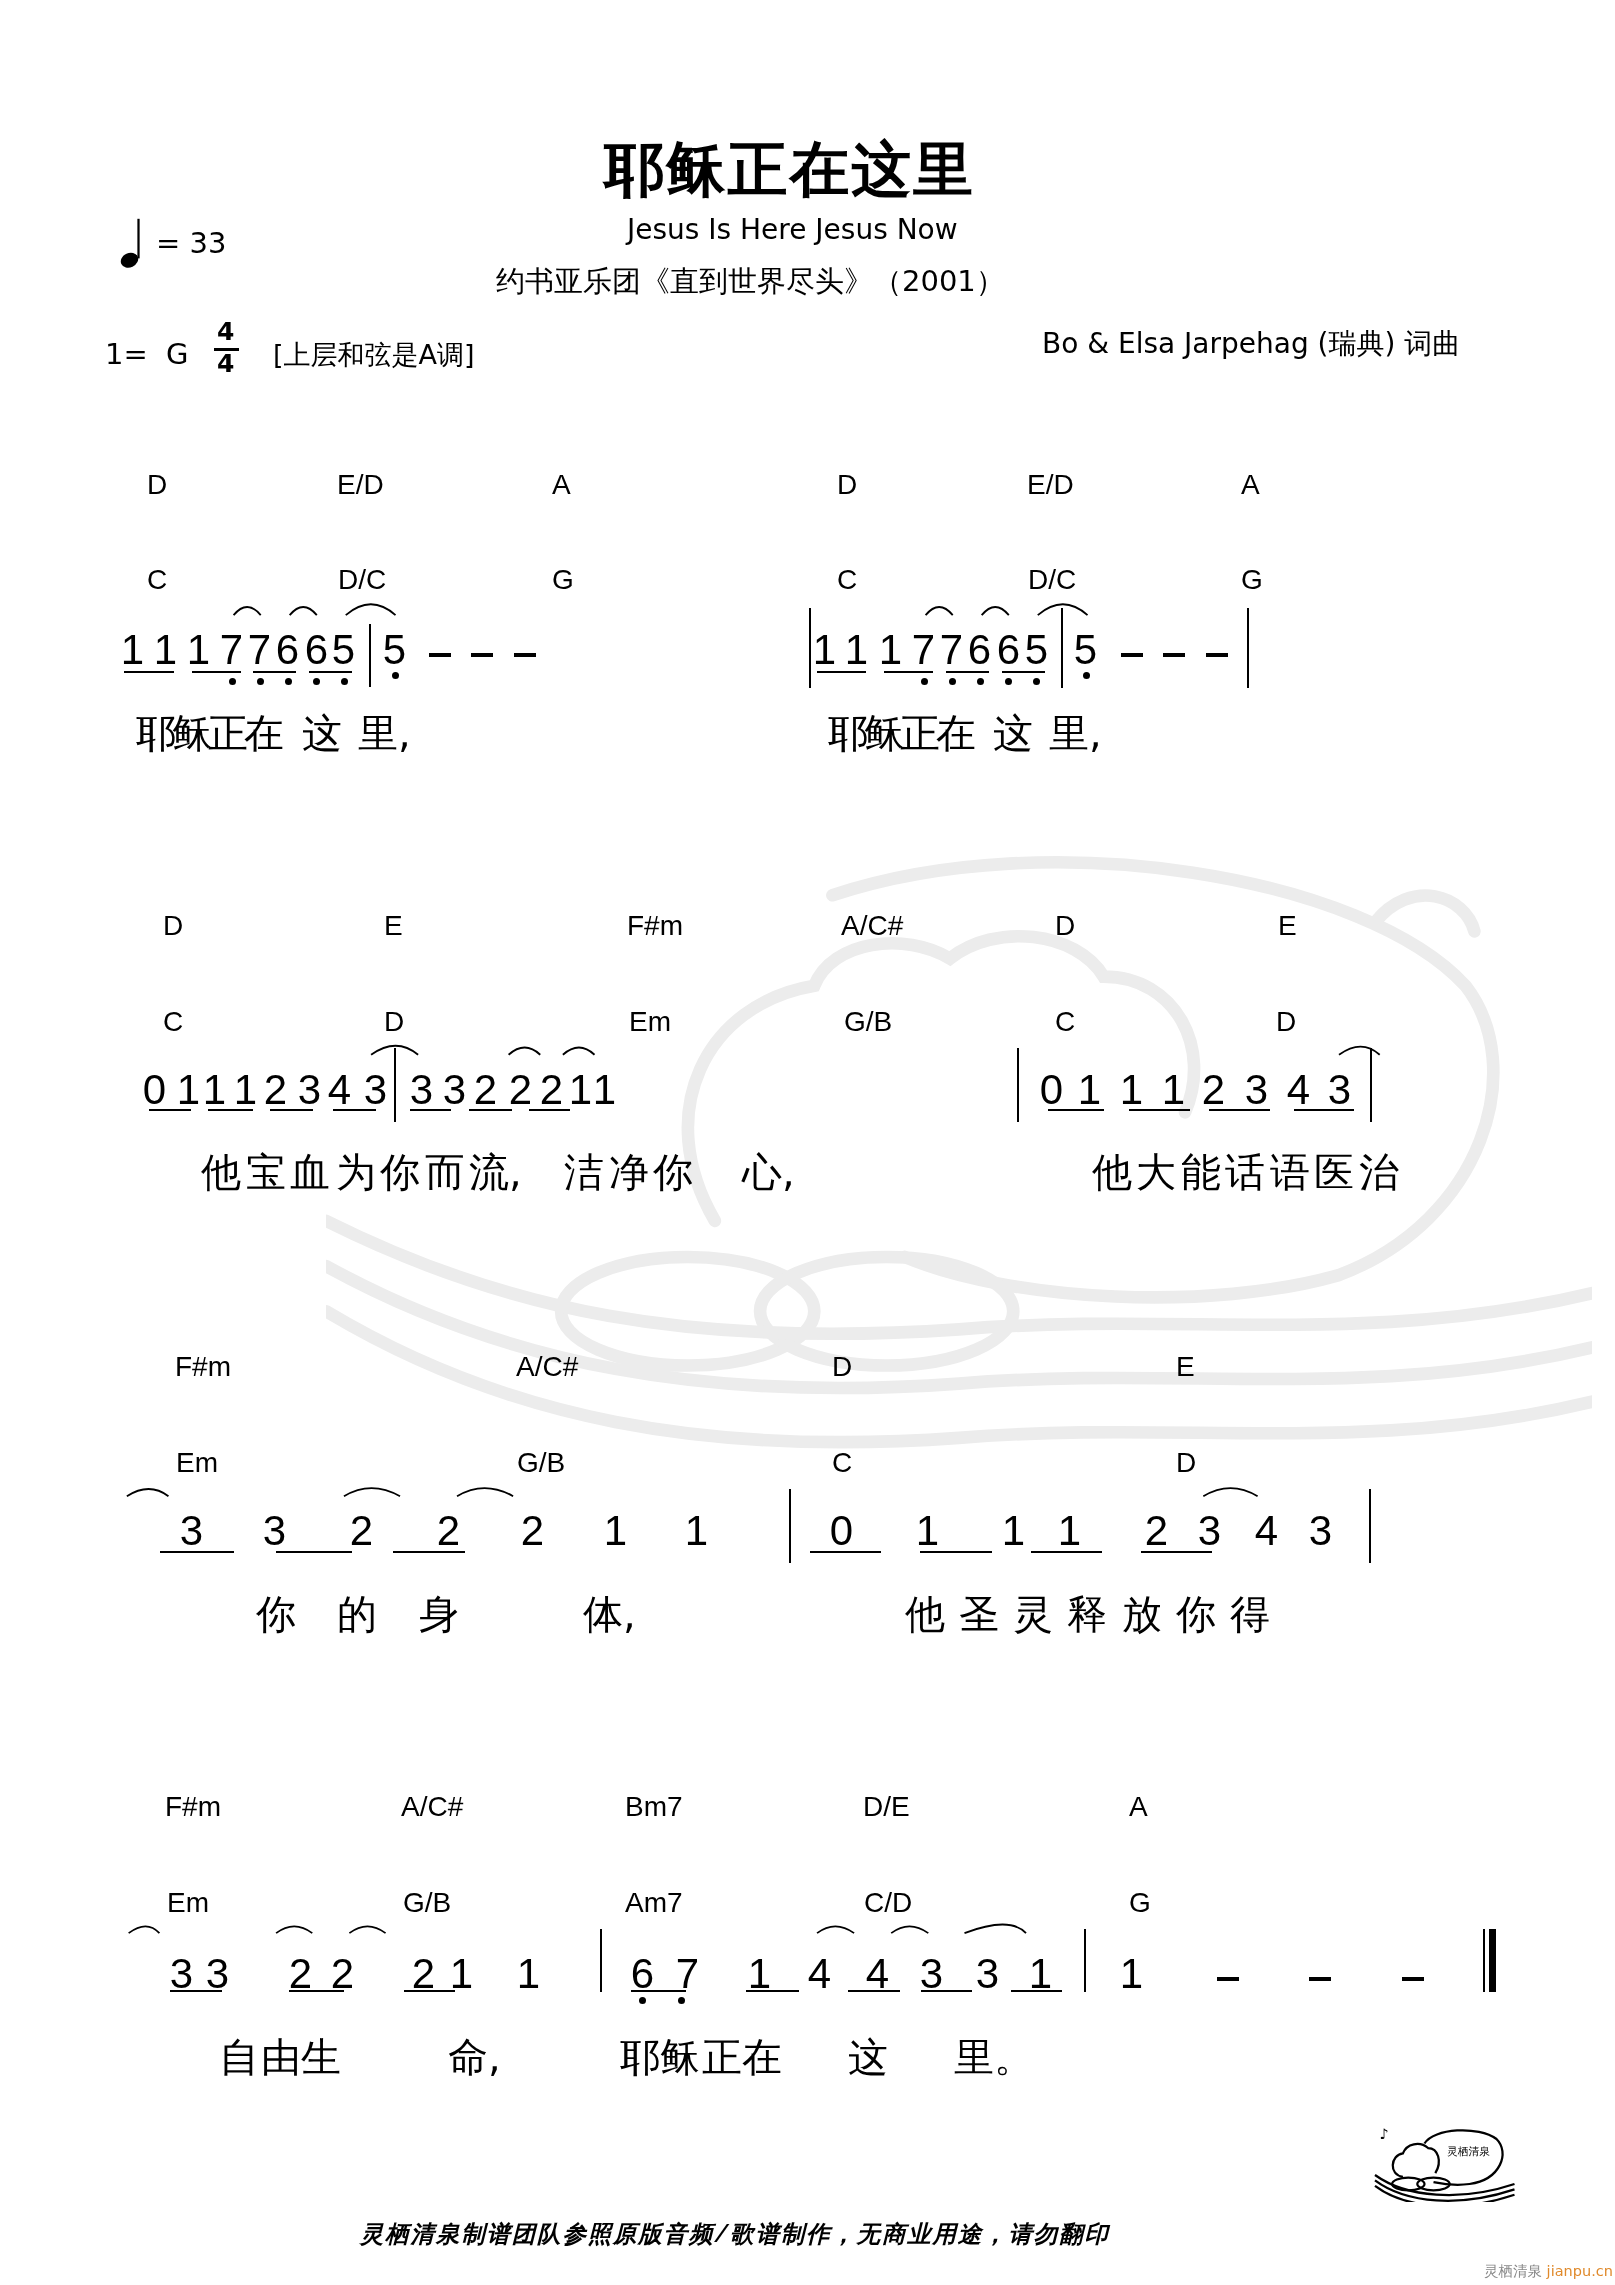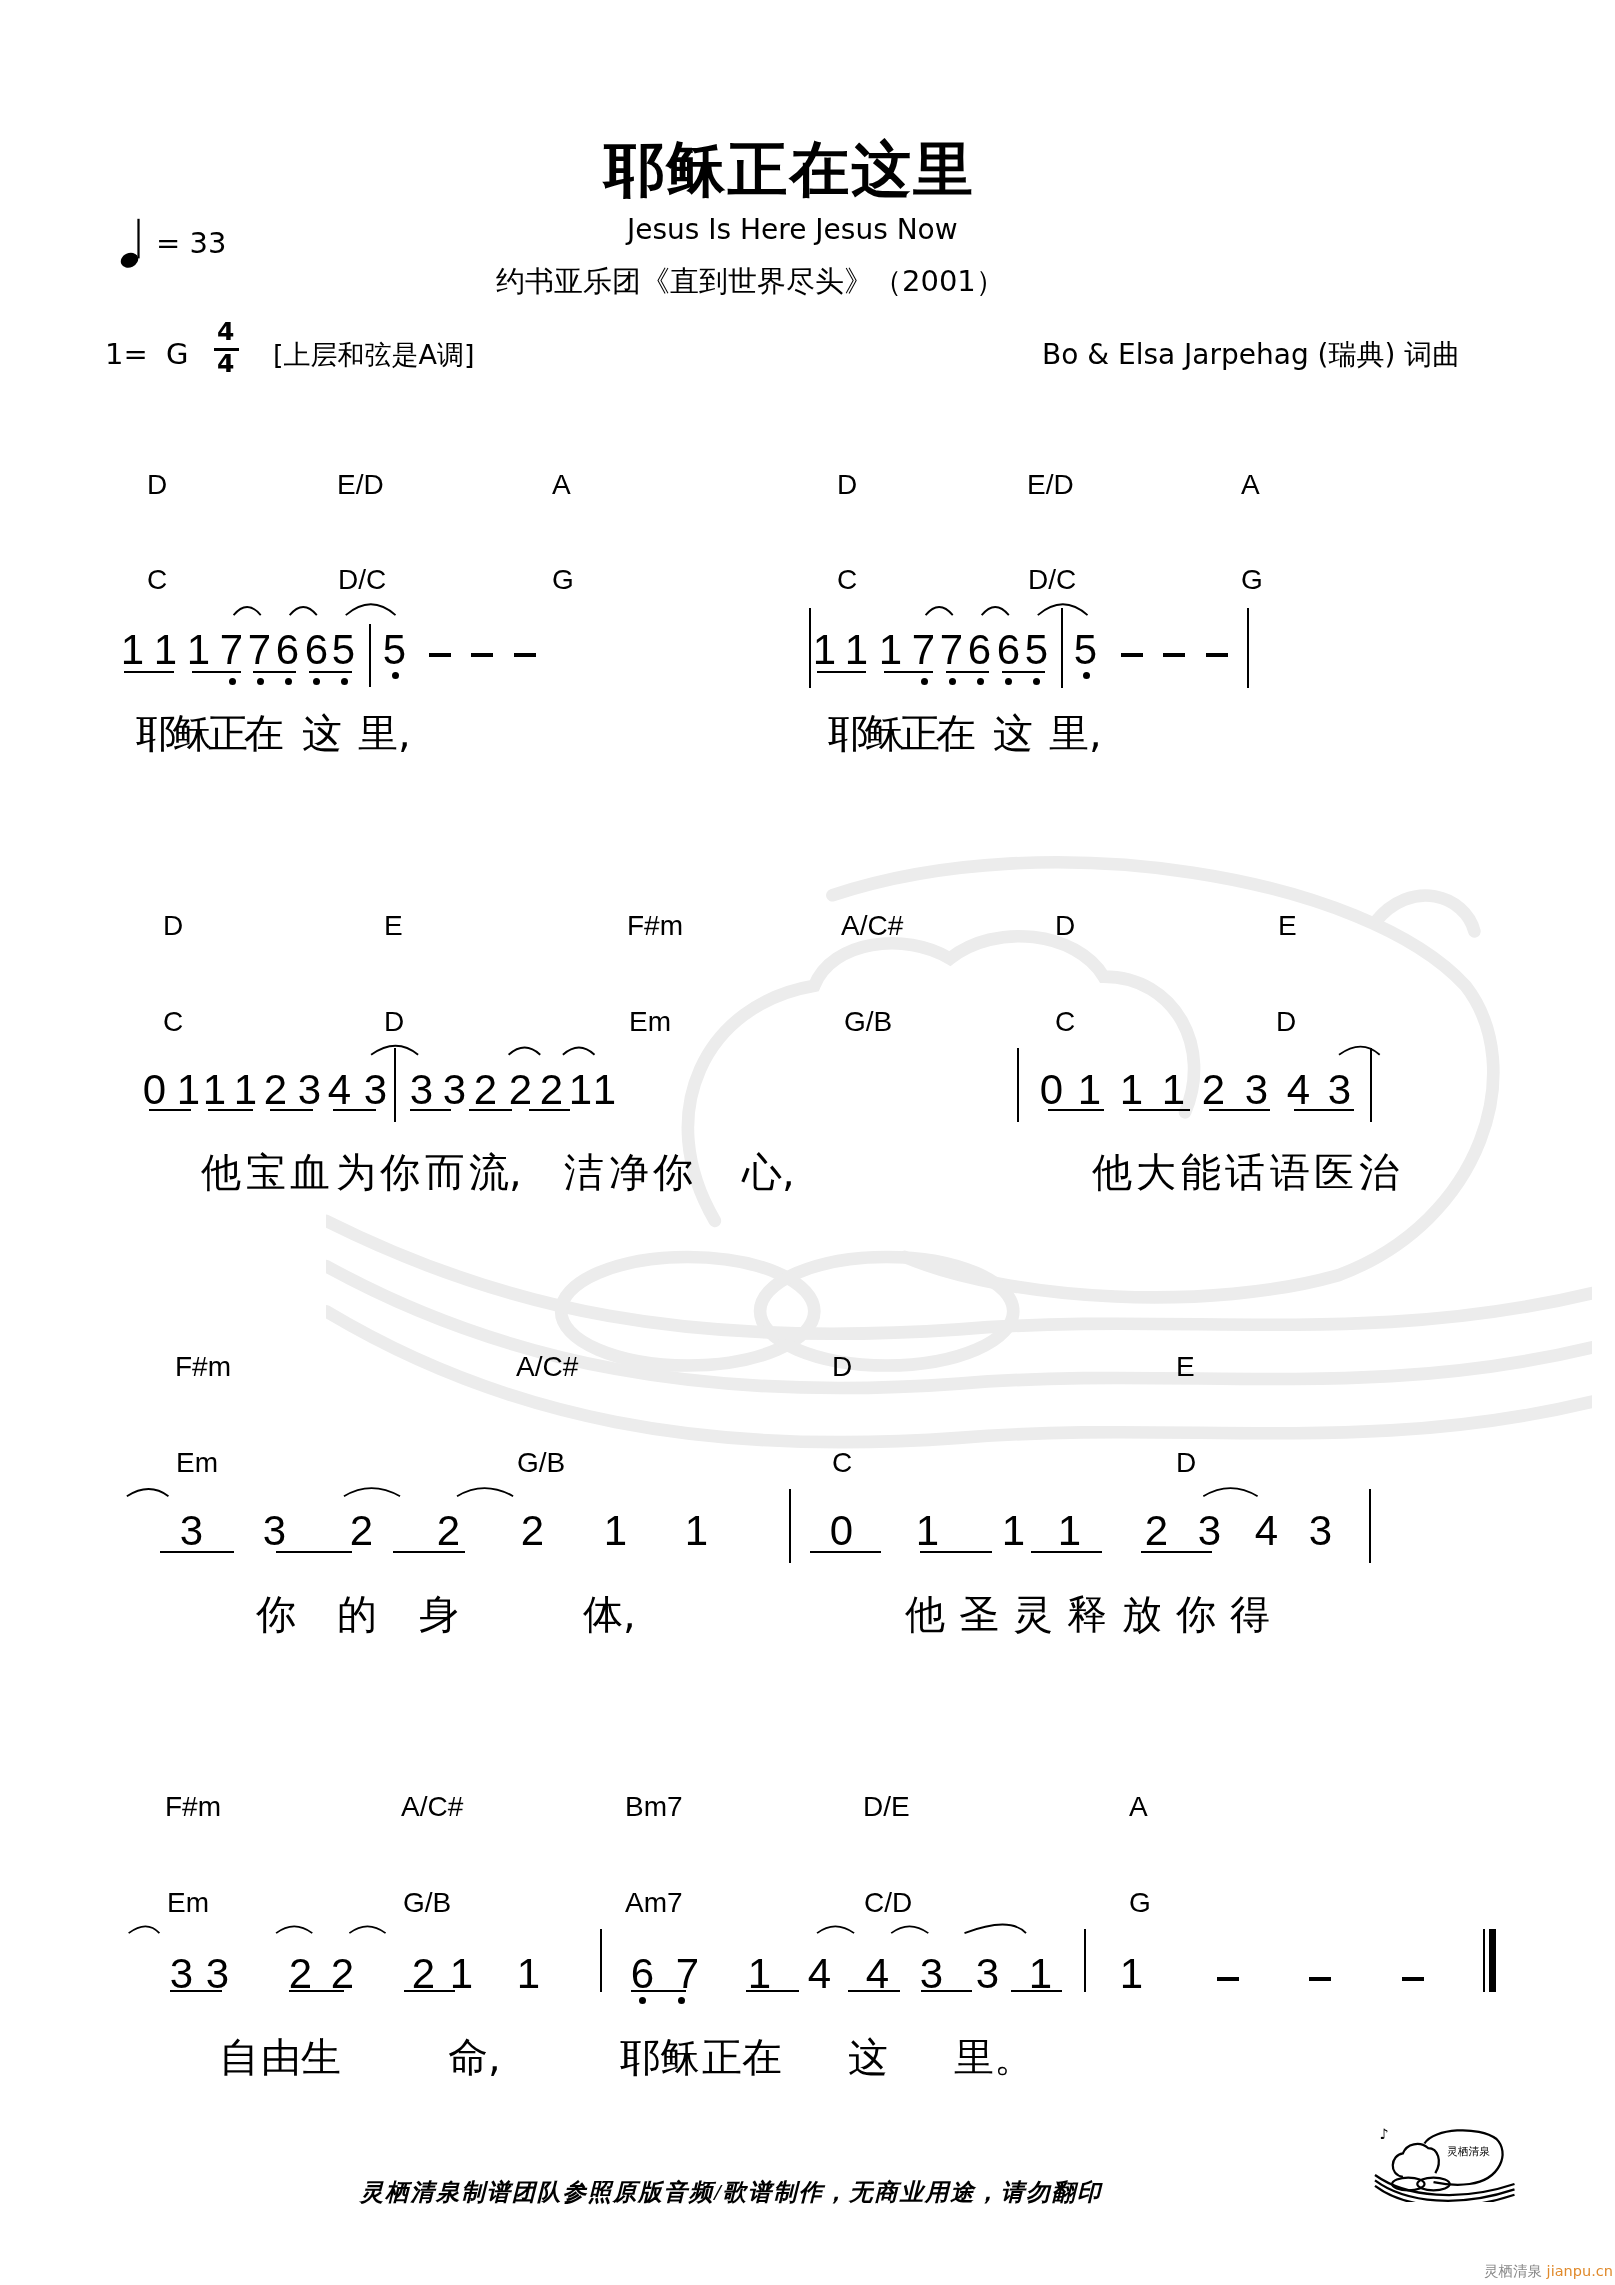--- a/index.html
+++ b/index.html
@@ -10,21 +10,21 @@
   .subtitle { font-size:28px; }
   .album { font-size:29px; }
   .meta { font-size:29px; }
   .chord { font-size:28px; font-family:"Liberation Sans", "DejaVu Sans", sans-serif; }
   .note { font-size:42px; font-family:"Liberation Sans", "DejaVu Sans", sans-serif; width:27px; text-align:center; }
   .dash { width:22px; height:3.6px; background:#000; }
   .uline { height:2.3px; background:#000; }
   .dot { width:7.2px; height:7.2px; border-radius:50%; background:#000; }
   .bar { width:2.3px; background:#000; }
   .lyric { font-size:40px; }
-  .footer { font-size:23.5px; font-weight:bold; font-style:italic; letter-spacing:1.8px; font-family:Liberation Serif, serif; }
+  .footer { font-size:23.5px; font-weight:bold; font-style:italic; letter-spacing:1.8px; font-family:Liberation Mono, monospace;margin-top:42px; }
   .site { font-size:14.5px; color:#888; }
   svg.ties { position:absolute; left:0; top:0; }
 </style>
 </head>
 <body>
 
 <svg class="abs" style="left:326px;top:841px;" width="1266" height="633" viewBox="0 0 1400 700">
   <g fill="none" stroke="#ececec" stroke-width="14" stroke-linecap="round">
     <path d="M430 420 C360 300 420 180 540 160 C560 110 640 100 690 130 C740 90 830 100 860 150 C940 150 980 230 950 300"></path>
     <path d="M560 60 C800 -20 1150 40 1260 160 C1330 250 1280 420 1120 480 C980 520 760 510 640 460"></path>
@@ -46,21 +46,21 @@
   <ellipse cx="15" cy="48" rx="10" ry="8" fill="#000" transform="rotate(-25 15 48)"></ellipse>
 </svg>
 <div class="abs meta" style="left:156px;top:226px;">= 33</div>
 
 <div class="abs meta" style="left:105px;top:337px;">1=</div>
 <div class="abs meta" style="left:166px;top:337px;">G</div>
 <div class="abs meta" style="left:217px;top:317px;font-size:25px;font-weight:bold;">4</div>
 <div class="abs" style="left:214px;top:348px;width:25px;height:2.7px;background:#000;"></div>
 <div class="abs meta" style="left:217px;top:349px;font-size:25px;font-weight:bold;">4</div>
 <div class="abs meta" style="left:273px;top:337px;font-size:27px;">[上层和弦是A调]</div>
-<div class="abs meta" style="left:1042px;top:336px;font-size:28px;">Bo &amp; Elsa Jarpehag (瑞典) 词曲</div>
+<div class="abs meta" style="left:1042px;top:325px;font-size:28px;">Bo &amp; Elsa Jarpehag (瑞典) 词曲</div>
 
 <div>
   <div class="abs chord" style="left:147px;top:469px;">D</div>
   <div class="abs chord" style="left:337px;top:469px;">E/D</div>
   <div class="abs chord" style="left:552px;top:469px;">A</div>
   <div class="abs chord" style="left:837px;top:469px;">D</div>
   <div class="abs chord" style="left:1027px;top:469px;">E/D</div>
   <div class="abs chord" style="left:1241px;top:469px;">A</div>
 
   <div class="abs chord" style="left:147px;top:564px;">C</div>

